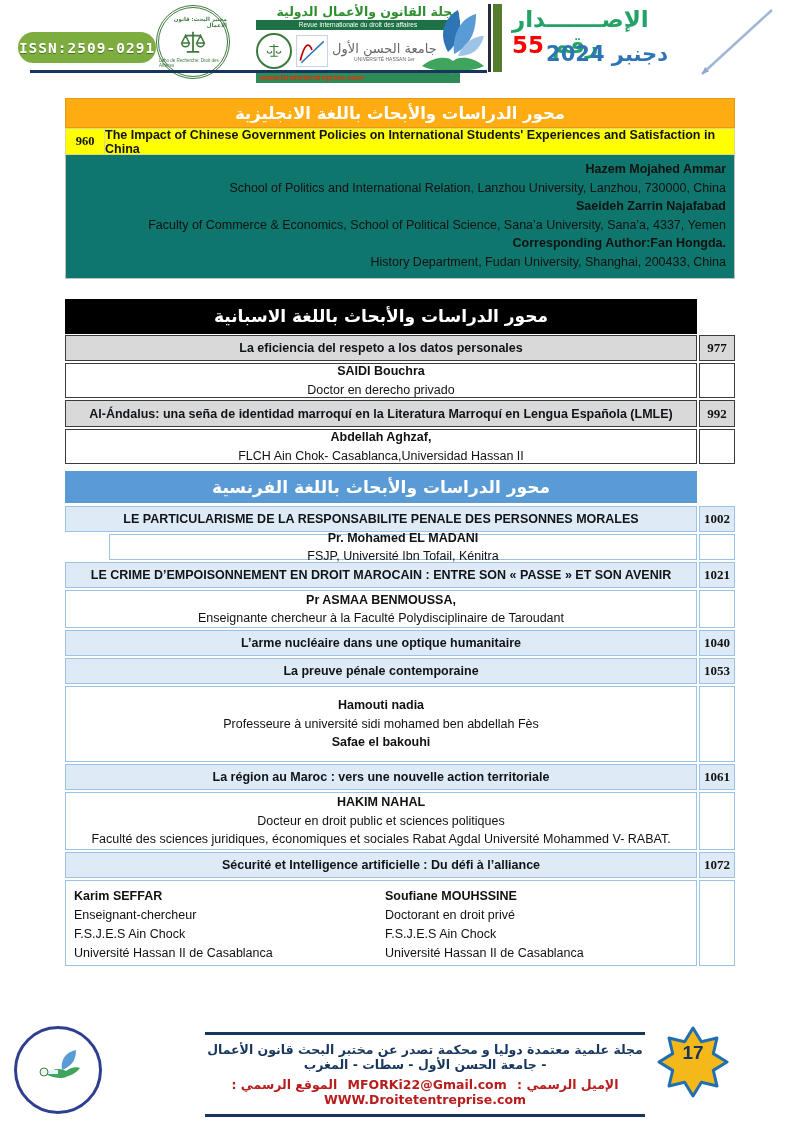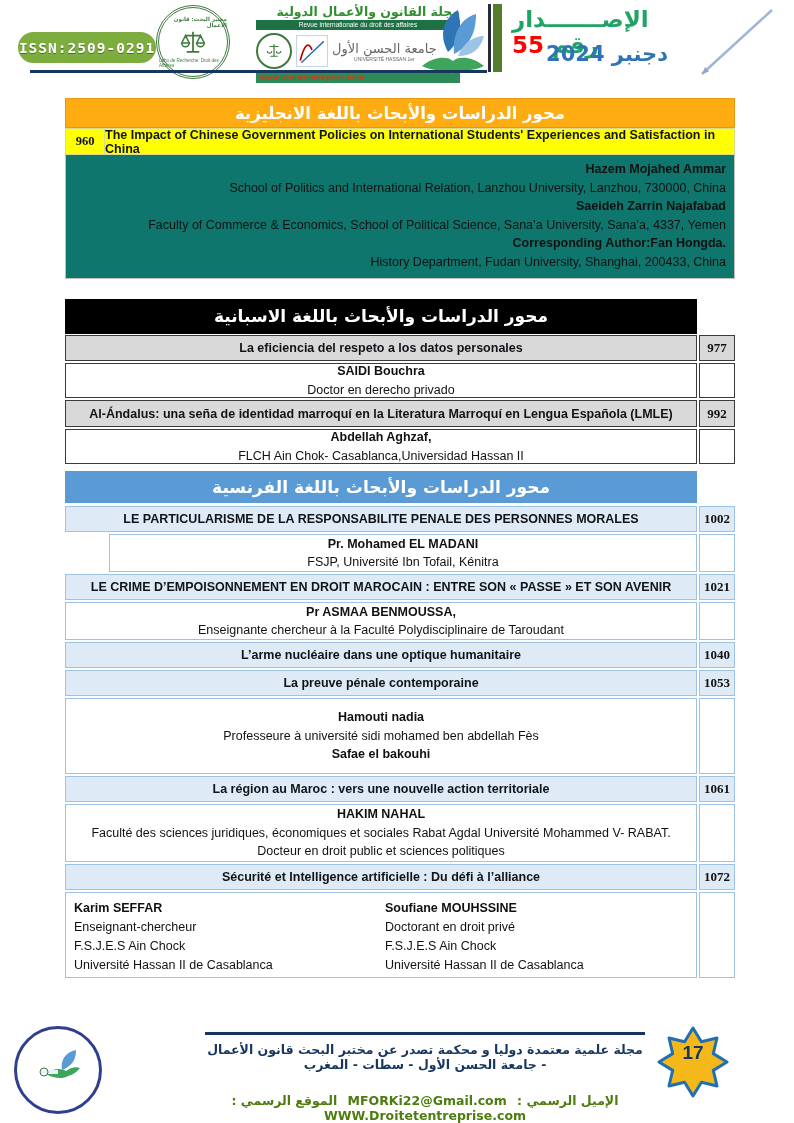--- a/index.html
+++ b/index.html
@@ -81,21 +81,21 @@
   .two-col .col{width:50%;}
   .two-col .col div{line-height:19px;font-size:12.5px;}
   .two-col .col .cname{font-weight:bold;}
 
   
   .stamp{position:absolute;left:14px;top:1026px;width:88px;height:88px;border-radius:50%;
          border:3px solid #2F3F8F;box-sizing:border-box;display:flex;align-items:center;justify-content:center;}
   .footer-center{position:absolute;left:205px;top:1032px;width:440px;}
   .footer-rule{height:0;border-top:3px solid #17365D;}
   .footer-line1{margin-top:7px;text-align:center;font-weight:bold;font-size:12.5px;color:#17365D;}
-  .footer-line2{margin-top:21px;text-align:center;font-weight:bold;font-size:12.5px;color:#4d7c0f;}
+  .footer-line2{margin-top:5px;text-align:center;font-weight:bold;font-size:12.5px;color:#b91c1c;}
   .footer-line2 span{margin:0 3px;}
   .footer-rule-bottom{margin-top:7px;border-top:3px solid #17365D;}
   .page-star{position:absolute;left:653px;top:1026px;}
 </style>
 </head>
 <body>
 
 <div class="page">
 
   <div>
@@ -213,21 +213,21 @@
   <div class="toc t-fr">
     <div class="trow sec-header">
       <div class="mcell ar" style="height:32px;">محور الدراسات والأبحاث باللغة الفرنسية</div>
       <div class="pcell"></div>
     </div>
 
     <div class="trow title-row" style="height:26px;">
       <div class="mcell title-cell">LE PARTICULARISME DE LA RESPONSABILITE PENALE DES PERSONNES MORALES</div>
       <div class="pcell">1002</div>
     </div>
-    <div class="trow author-row" style="height:38px;padding-left:44px;">
+    <div class="trow author-row" style="height:26px;padding-left:44px;">
       <div class="mcell">
         <div class="name">Pr. Mohamed EL MADANI</div>
         <div class="affil">FSJP, Université Ibn Tofail, Kénitra</div>
       </div>
       <div class="pcell"></div>
     </div>
 
     <div class="trow title-row" style="height:26px;">
       <div class="mcell title-cell">LE CRIME D’EMPOISONNEMENT EN DROIT MAROCAIN : ENTRE SON « PASSE » ET SON AVENIR</div>
       <div class="pcell">1021</div>
@@ -258,22 +258,22 @@
       <div class="pcell"></div>
     </div>
 
     <div class="trow title-row" style="height:26px;">
       <div class="mcell title-cell">La région au Maroc : vers une nouvelle action territoriale</div>
       <div class="pcell">1061</div>
     </div>
     <div class="trow author-row" style="height:58px;">
       <div class="mcell">
         <div class="name">HAKIM NAHAL</div>
+        <div class="affil">Docteur en droit public et sciences politiques</div>
         <div class="affil">Faculté des sciences juridiques, économiques et sociales Rabat Agdal Université Mohammed V- RABAT.</div>
-        <div class="affil">Docteur en droit public et sciences politiques</div>
       </div>
       <div class="pcell"></div>
     </div>
 
     <div class="trow title-row" style="height:26px;">
       <div class="mcell title-cell">Sécurité et Intelligence artificielle : Du défi à l’alliance</div>
       <div class="pcell">1072</div>
     </div>
     <div class="trow author-row" style="height:86px;">
       <div class="mcell two-col">

